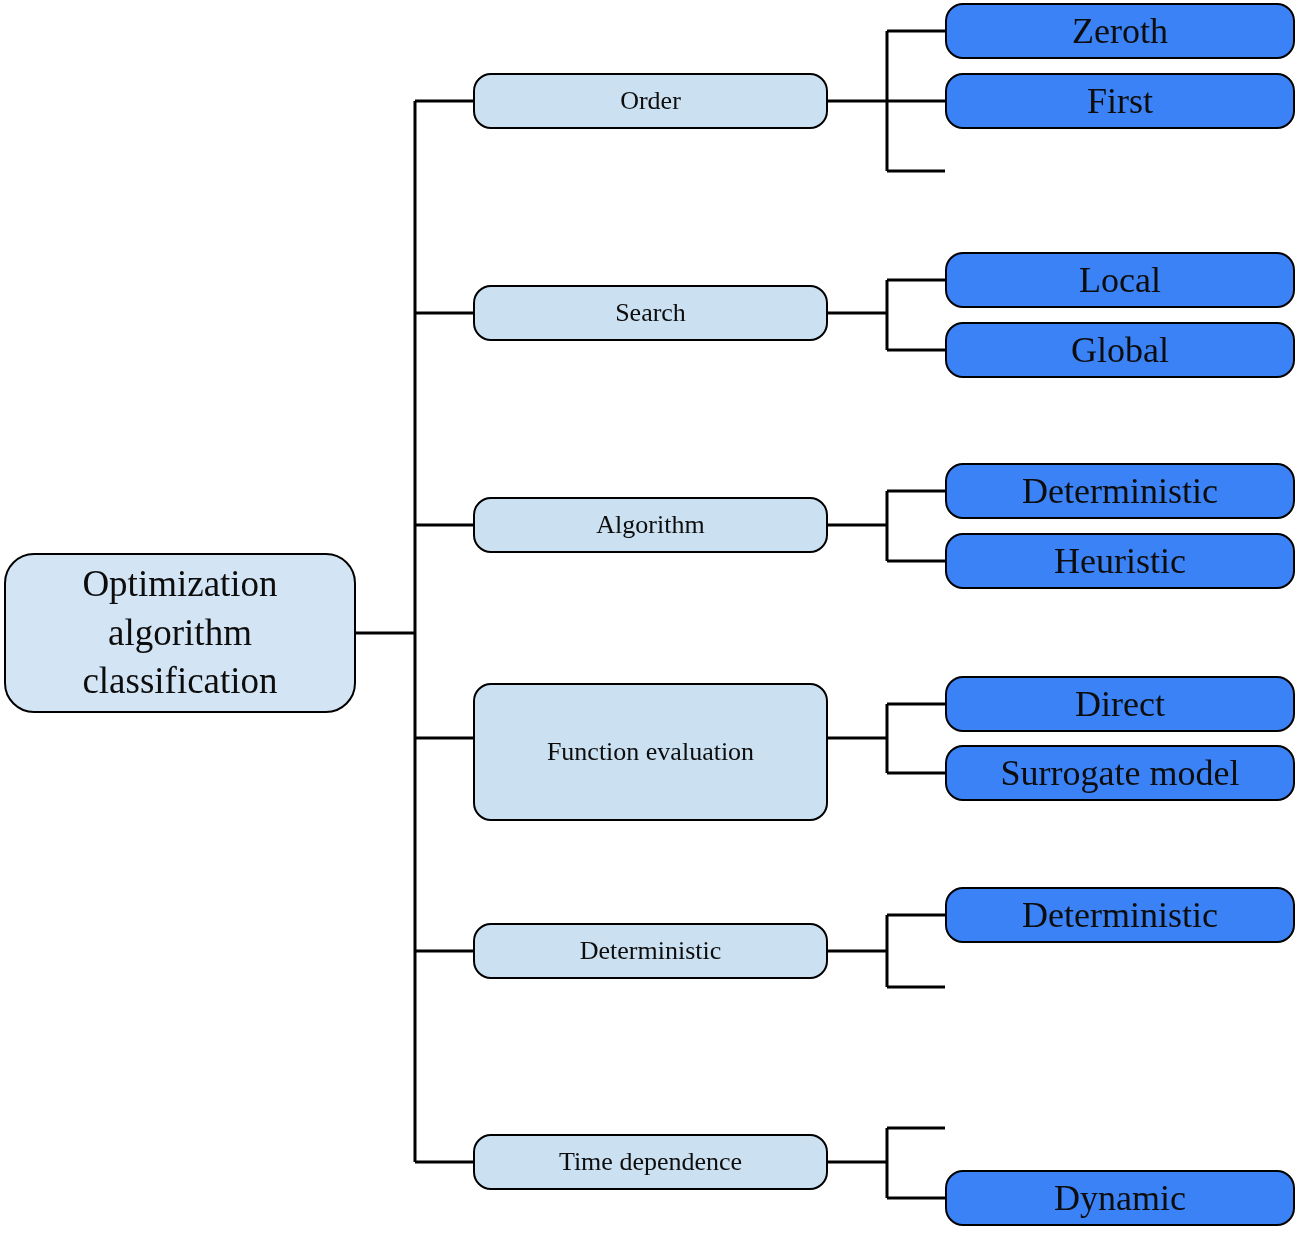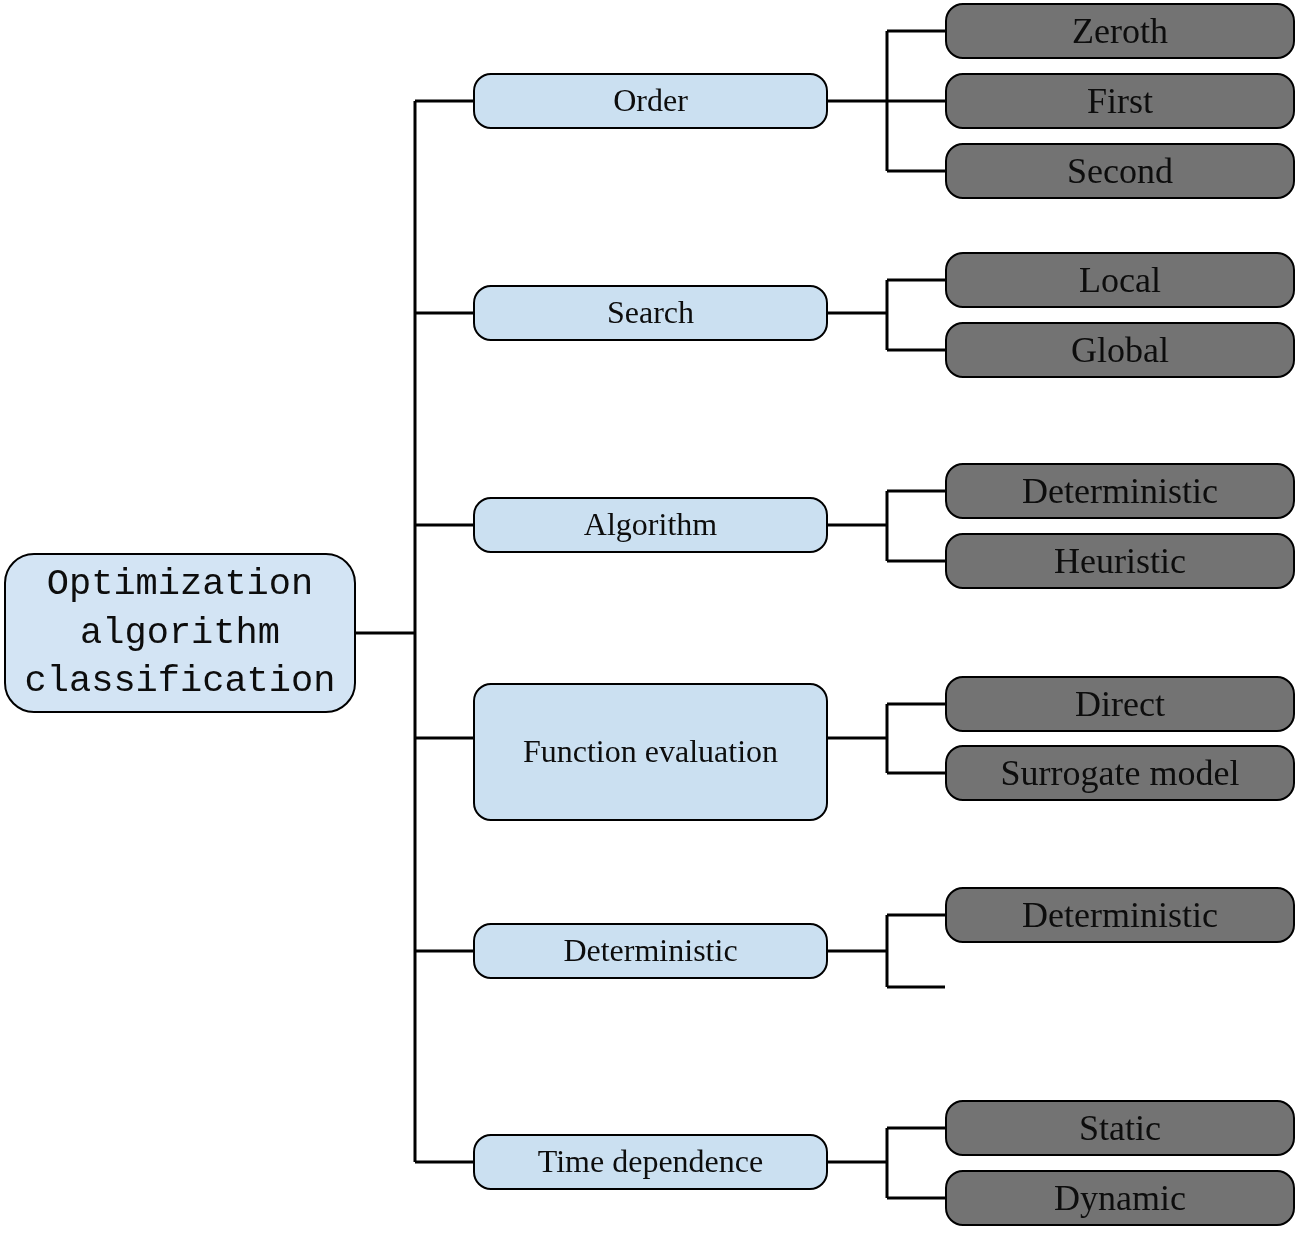--- a/index.html
+++ b/index.html
@@ -36,40 +36,39 @@
   .root-node {
     left: 4px;
     top: 553px;
     width: 352px;
     height: 160px;
     border-radius: 30px;
     background: #d3e4f4;
     font-size: 37px;
     line-height: 1.32;
     padding: 16px 14px;
-    font-family: Liberation Mono, monospace;
   }
   .branch-node {
     left: 473px;
     width: 355px;
     height: 56px;
     border-radius: 18px;
     background: #cbe0f1;
-    font-size: 32px;
+    font-size: 26px;
   }
   .branch-node.tall {
     height: 138px;
     line-height: 1.35;
   }
   .leaf-node {
     left: 945px;
     width: 350px;
     height: 56px;
     border-radius: 18px;
-    background: #737373;
+    background: #3b82f6;
     font-size: 36px;
   }
 </style>
 </head>
 <body>
 
 <div class="canvas">
 
   <svg class="connectors" width="1301" height="1235" viewBox="0 0 1301 1235" fill="none" stroke="#000000" stroke-width="3">
 
@@ -84,34 +83,32 @@
     <path d="M887,31 L887,171 M887,280 L887,350 M887,491 L887,561 M887,704 L887,773 M887,915 L887,987 M887,1128 L887,1198"></path>
 
     <path d="M887,31 L945,31 M887,101 L945,101 M887,171 L945,171 M887,280 L945,280 M887,350 L945,350 M887,491 L945,491 M887,561 L945,561 M887,704 L945,704 M887,773 L945,773 M887,915 L945,915 M887,987 L945,987 M887,1128 L945,1128 M887,1198 L945,1198"></path>
   </svg>
 
   <div class="node root-node">Optimization algorithm classification</div>
 
   <div class="node branch-node" style="top:73px">Order</div>
   <div class="node leaf-node" style="top:3px">Zeroth</div>
   <div class="node leaf-node" style="top:73px">First</div>
-  <div class="node leaf-node" style="top:143px">Second</div>
 
   <div class="node branch-node" style="top:285px">Search</div>
   <div class="node leaf-node" style="top:252px">Local</div>
   <div class="node branch-node" style="top:497px">Algorithm</div>
 
   <div class="node leaf-node" style="top:322px">Global</div>
   <div class="node leaf-node" style="top:463px">Deterministic</div>
   <div class="node leaf-node" style="top:533px">Heuristic</div>
 
   <div class="node branch-node tall" style="top:683px">Function evaluation</div>
   <div class="node leaf-node" style="top:676px">Direct</div>
   <div class="node leaf-node" style="top:745px">Surrogate model</div>
 
   <div class="node branch-node" style="top:923px">Deterministic</div>
   <div class="node leaf-node" style="top:887px">Deterministic</div>
 
   <div class="node branch-node" style="top:1134px">Time dependence</div>
-  <div class="node leaf-node" style="top:1100px">Static</div>
   <div class="node leaf-node" style="top:1170px">Dynamic</div>
 
 </div>
 
 </body></html>

